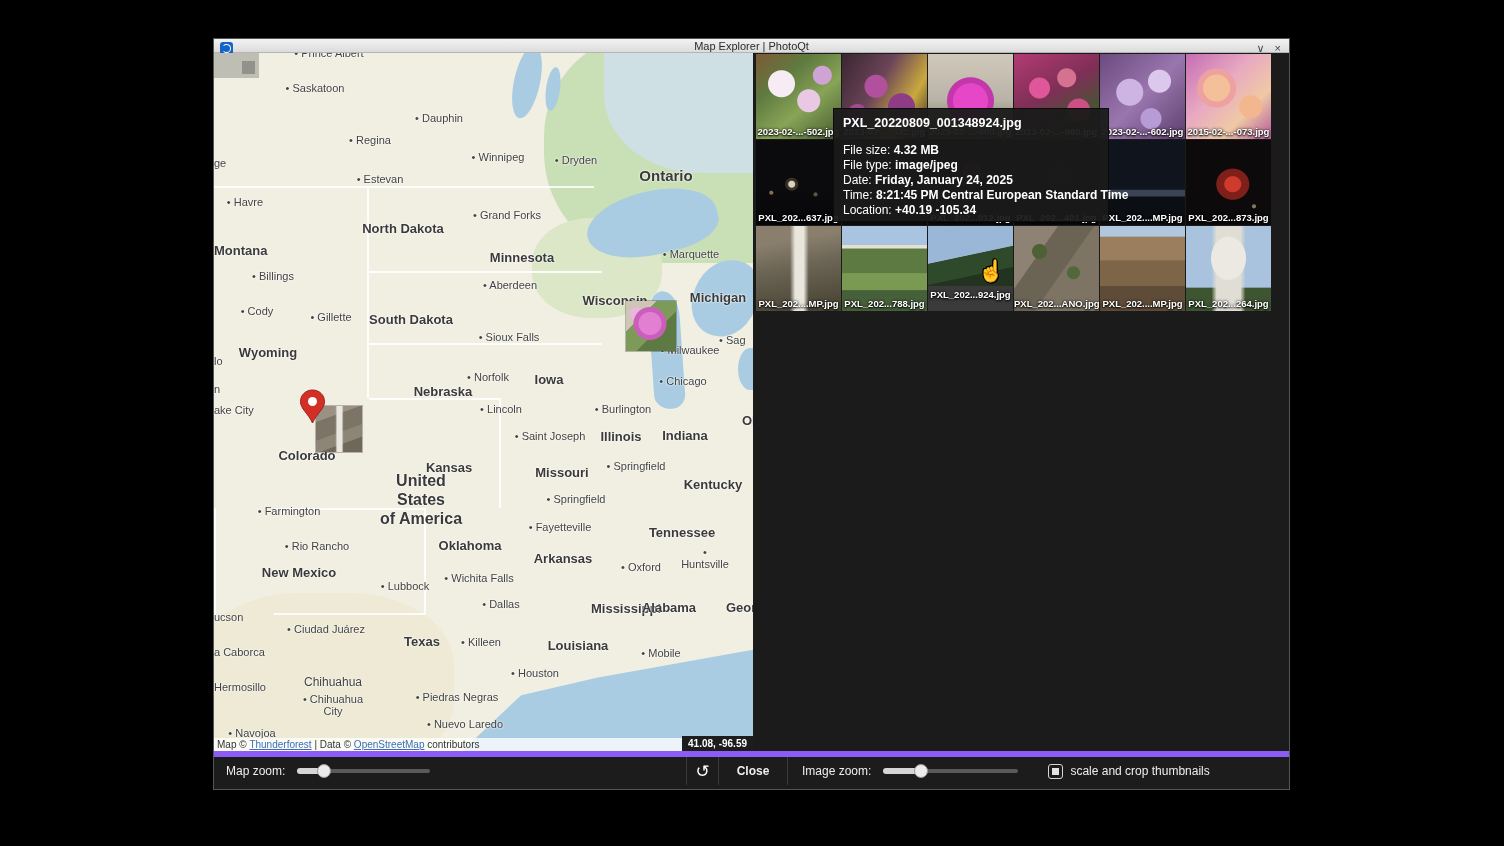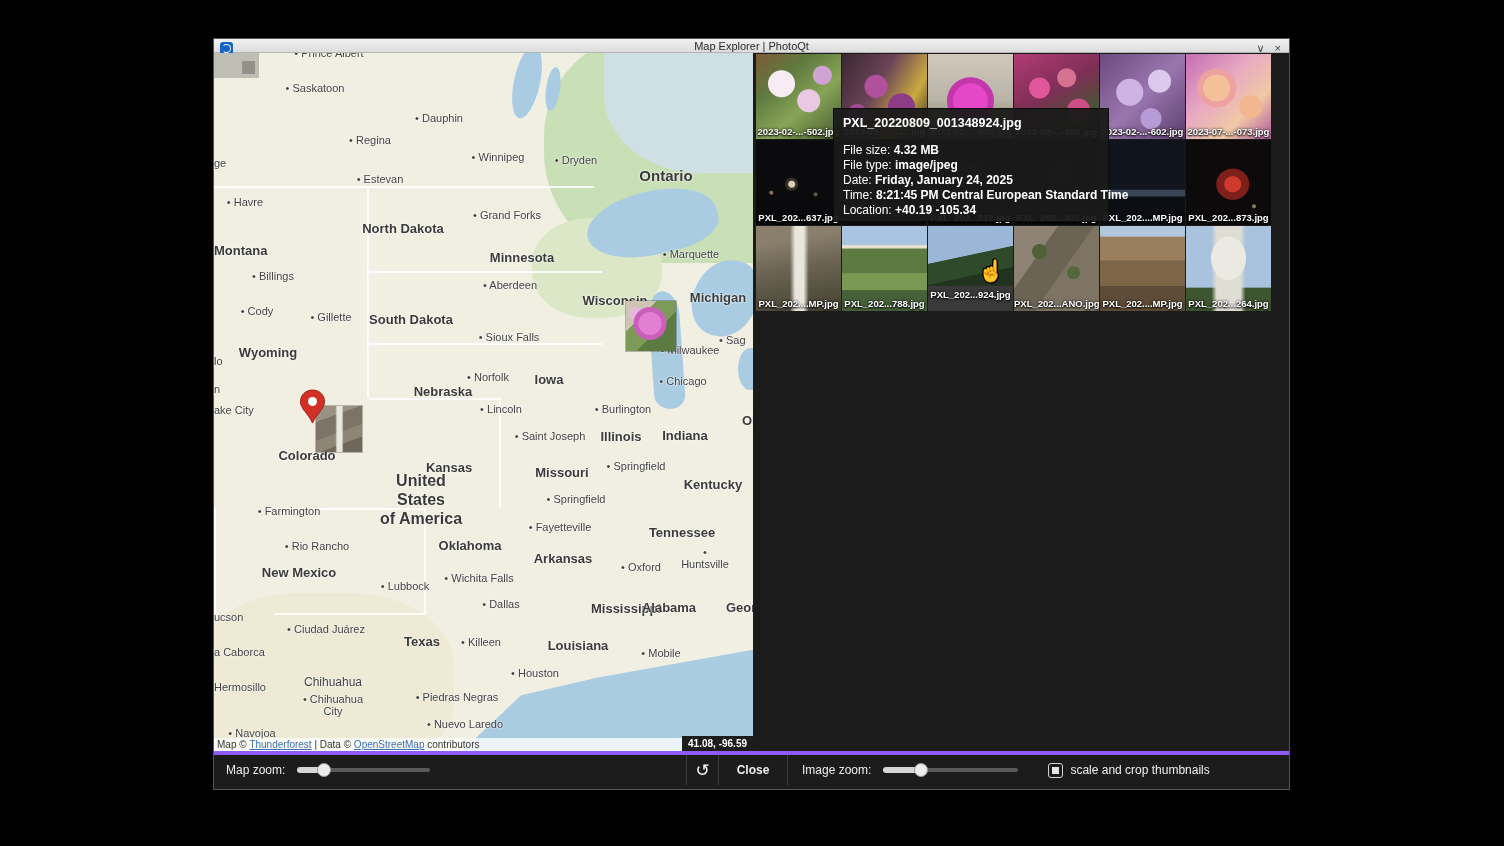--- a/index.html
+++ b/index.html
@@ -94,21 +94,21 @@
   
   .tooltip { position:absolute; left:80px; top:55px; width:276px; height:114px; background:rgba(26,26,26,.95); border:1px solid #0c0c0c; color:#fff; font-size:12px; padding:7px 9px; z-index:20; }
   .tt-title { font-weight:bold; font-size:12.5px; margin-bottom:13px; }
   .tt-row { line-height:15px; white-space:pre; }
   .tt-row .v { font-weight:bold; }
 
   
   .cursor { position:absolute; left:225px; top:206px; z-index:30; font-size:21px; color:#fff; text-shadow:-1px 0 #000,1px 0 #000,0 -1px #000,0 1px #000,1px 1px #000,-1px -1px #000; pointer-events:none; }
 
   
-  .bottombar { position:relative; height:34px; background:#1c1c1c; border-top:4px solid #8b5cf6; display:flex; align-items:stretch; color:#eee; font-size:12px; }
+  .bottombar { position:relative; height:34px; background:#1c1c1c; border-top:6px solid #8b5cf6; display:flex; align-items:stretch; color:#eee; font-size:12px; }
   .bb-group { display:flex; align-items:center; }
   .bb-map { width:472px; padding-left:12px; }
   .bb-reset { width:32px; justify-content:center; border-left:1px solid #3a3a3a; font-size:17px; color:#fff; cursor:pointer; }
   .bb-close { width:70px; justify-content:center; border-left:1px solid #3a3a3a; border-right:1px solid #3a3a3a; font-weight:bold; cursor:pointer; }
   .bb-image { flex:1; padding-left:14px; }
   .slider { position:relative; height:14px; margin-left:12px; }
   .sl-map { width:133px; } .sl-img { width:135px; }
   .sl-track { position:absolute; left:0; right:0; top:5px; height:4px; background:#5a5a5a; border-radius:2px; }
   .sl-fill { position:absolute; left:0; top:4px; height:6px; background:#d6d6d6; border-radius:3px; }
   .sl-thumb { position:absolute; top:0; width:14px; height:14px; background:#ececec; border:1px solid #9a9a9a; border-radius:50%; }
@@ -267,21 +267,21 @@
           <div class="cell" style="left: 258px; top: 0px;">
             <div class="art a-r1c4"></div>
             <div class="fname">2023-02-...-980.jpg</div>
           </div>
           <div class="cell" style="left: 344px; top: 0px;">
             <div class="art a-r1c5"></div>
             <div class="fname">2023-02-...-602.jpg</div>
           </div>
           <div class="cell" style="left: 430px; top: 0px;">
             <div class="art a-r1c6"></div>
-            <div class="fname">2023-07-...-073.jpg</div>
+            <div class="fname">2015-02-...-073.jpg</div>
           </div>
           <div class="cell" style="left: 0px; top: 86px;">
             <div class="art a-r2c1"></div>
             <div class="fname">PXL_202...637.jpg</div>
           </div>
           <div class="cell" style="left: 86px; top: 86px;">
             <div class="art a-r2c2"></div>
             <div class="fname"></div>
           </div>
           <div class="cell" style="left: 172px; top: 86px;">

